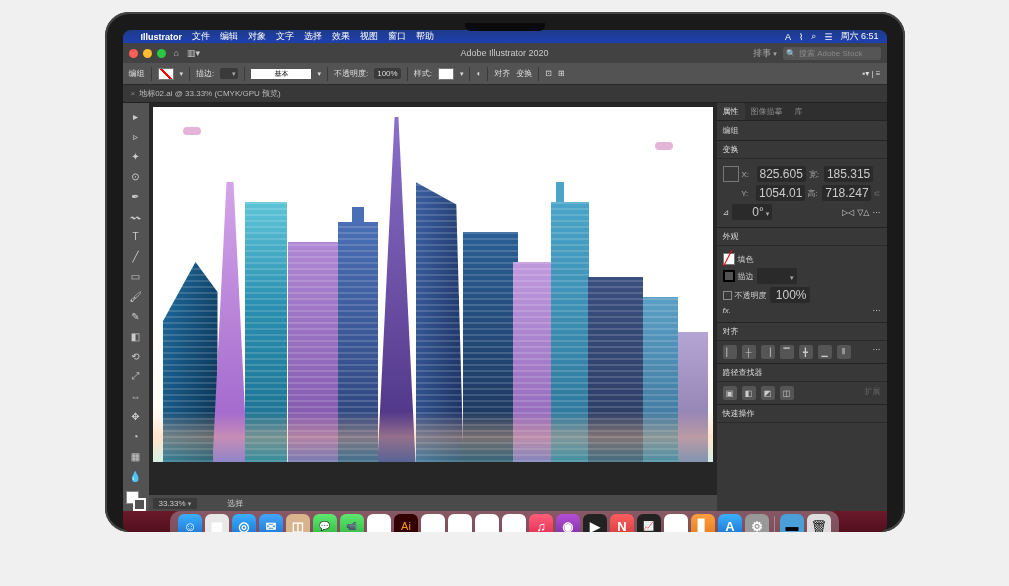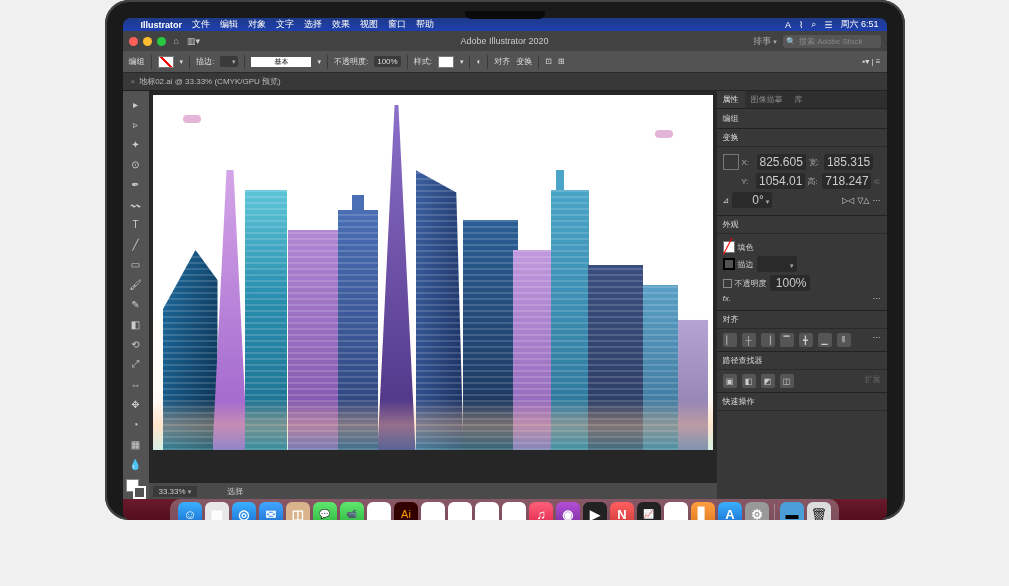--- a/index.html
+++ b/index.html
@@ -1,19 +1,19 @@
 <!DOCTYPE html>
 <html><head>
 <meta charset="utf-8">
 <style>
 * { margin: 0; padding: 0; box-sizing: border-box; font-family: -apple-system, BlinkMacSystemFont, "Helvetica Neue", sans-serif; }
 body { background: #f0f0f0; display: flex; align-items: center; justify-content: center; min-height: 100vh; }
 
 .laptop { width: 1009px; height: 586px; position: relative; }
-.laptop-body { width: 800px; height: 520px; background: #1a1a1a; border-radius: 24px; margin: 0 auto; padding: 18px 18px 0; position: relative; box-shadow: inset 0 0 0 2px #444; }
+.laptop-body { width: 800px; height: 520px; background: #1a1a1a; border-radius: 24px; margin: 12px auto; padding: 18px 18px 0; position: relative; box-shadow: inset 0 0 0 2px #444; }
 .laptop-notch { position: absolute; top: 11px; left: 50%; transform: translateX(-50%); width: 80px; height: 8px; background: #0a0a0a; border-radius: 0 0 6px 6px; z-index: 100; }
 .laptop-base { width: 1009px; height: 30px; background: linear-gradient(#3a3a3a, #222); border-radius: 0 0 12px 12px; margin: -4px auto 0; position: relative; display: flex; align-items: flex-start; justify-content: center; }
 .laptop-label { color: #888; font-size: 11px; margin-top: 6px; }
 .laptop-indent { position: absolute; top: 0; left: 50%; transform: translateX(-50%); width: 120px; height: 8px; background: #1a1a1a; border-radius: 0 0 10px 10px; }
 
 .screen { width: 100%; height: 100%; background: #2a2a2e; border-radius: 8px; overflow: hidden; display: flex; flex-direction: column; font-size: 9px; }
 
 
 .menubar { height: 18px; background: linear-gradient(#1e3a8a, #1e40af); display: flex; align-items: center; padding: 0 8px; color: #fff; justify-content: space-between; }
 .menubar-left, .menubar-right { display: flex; align-items: center; gap: 10px; }

